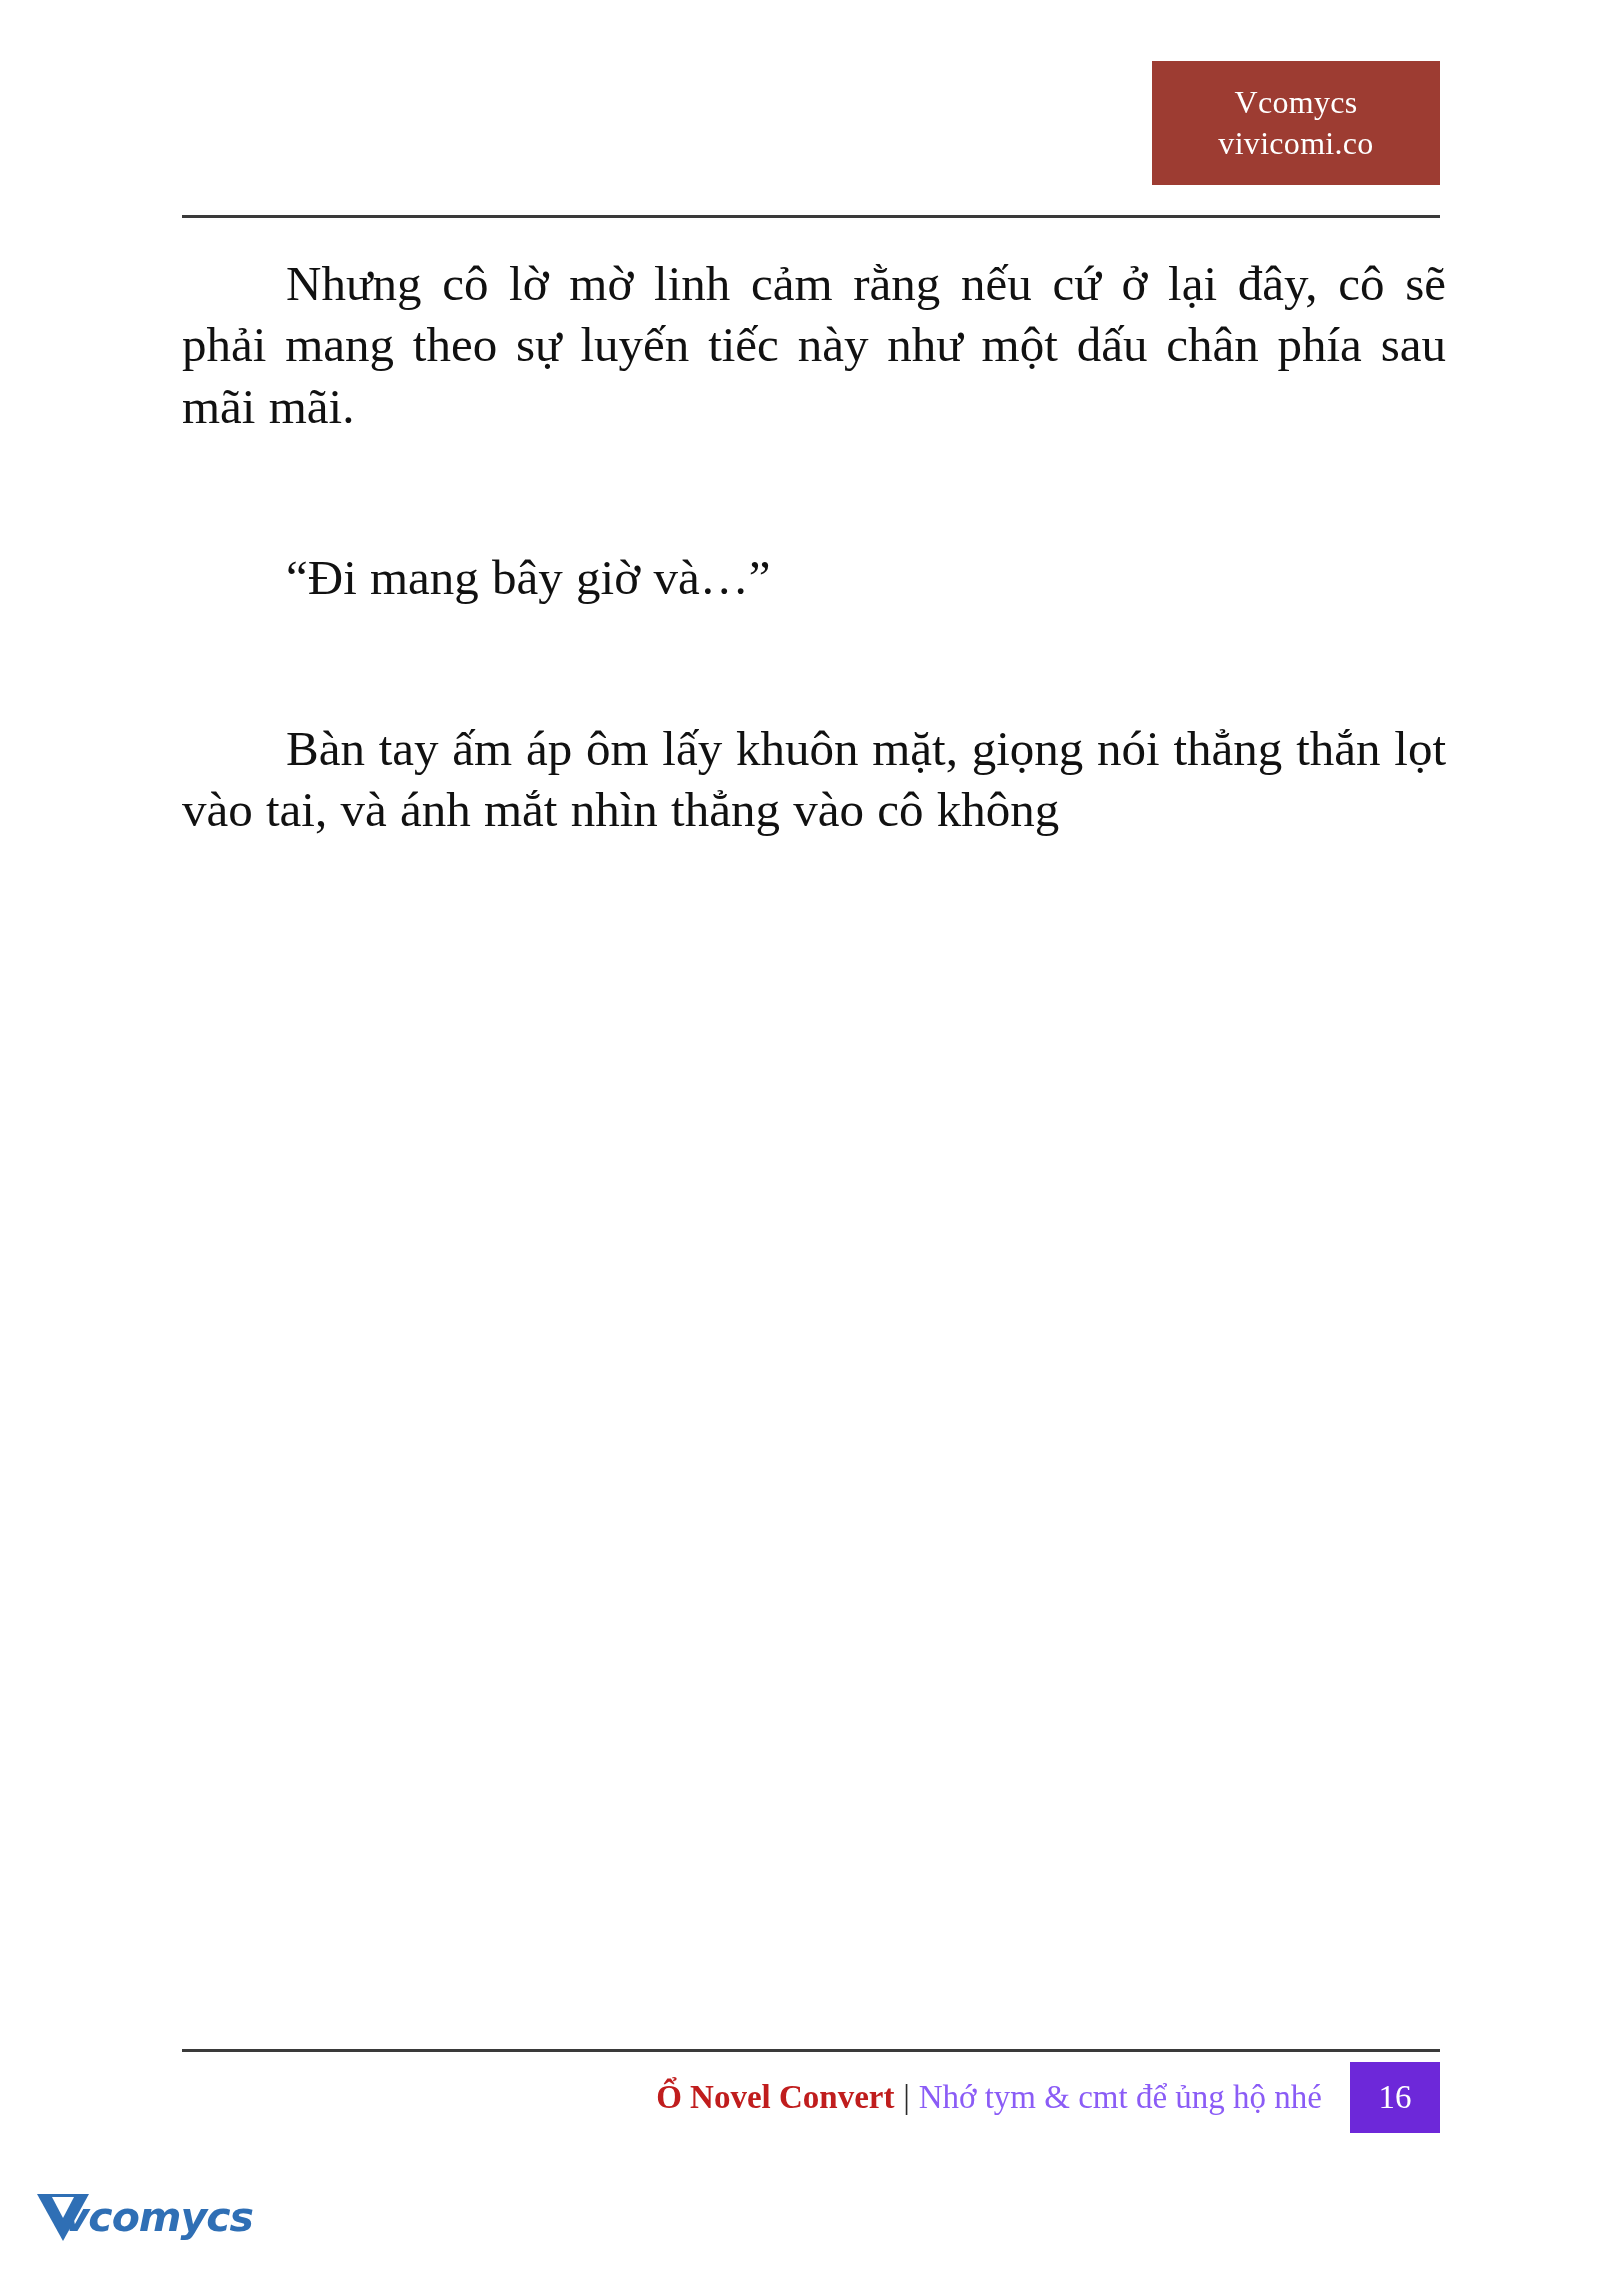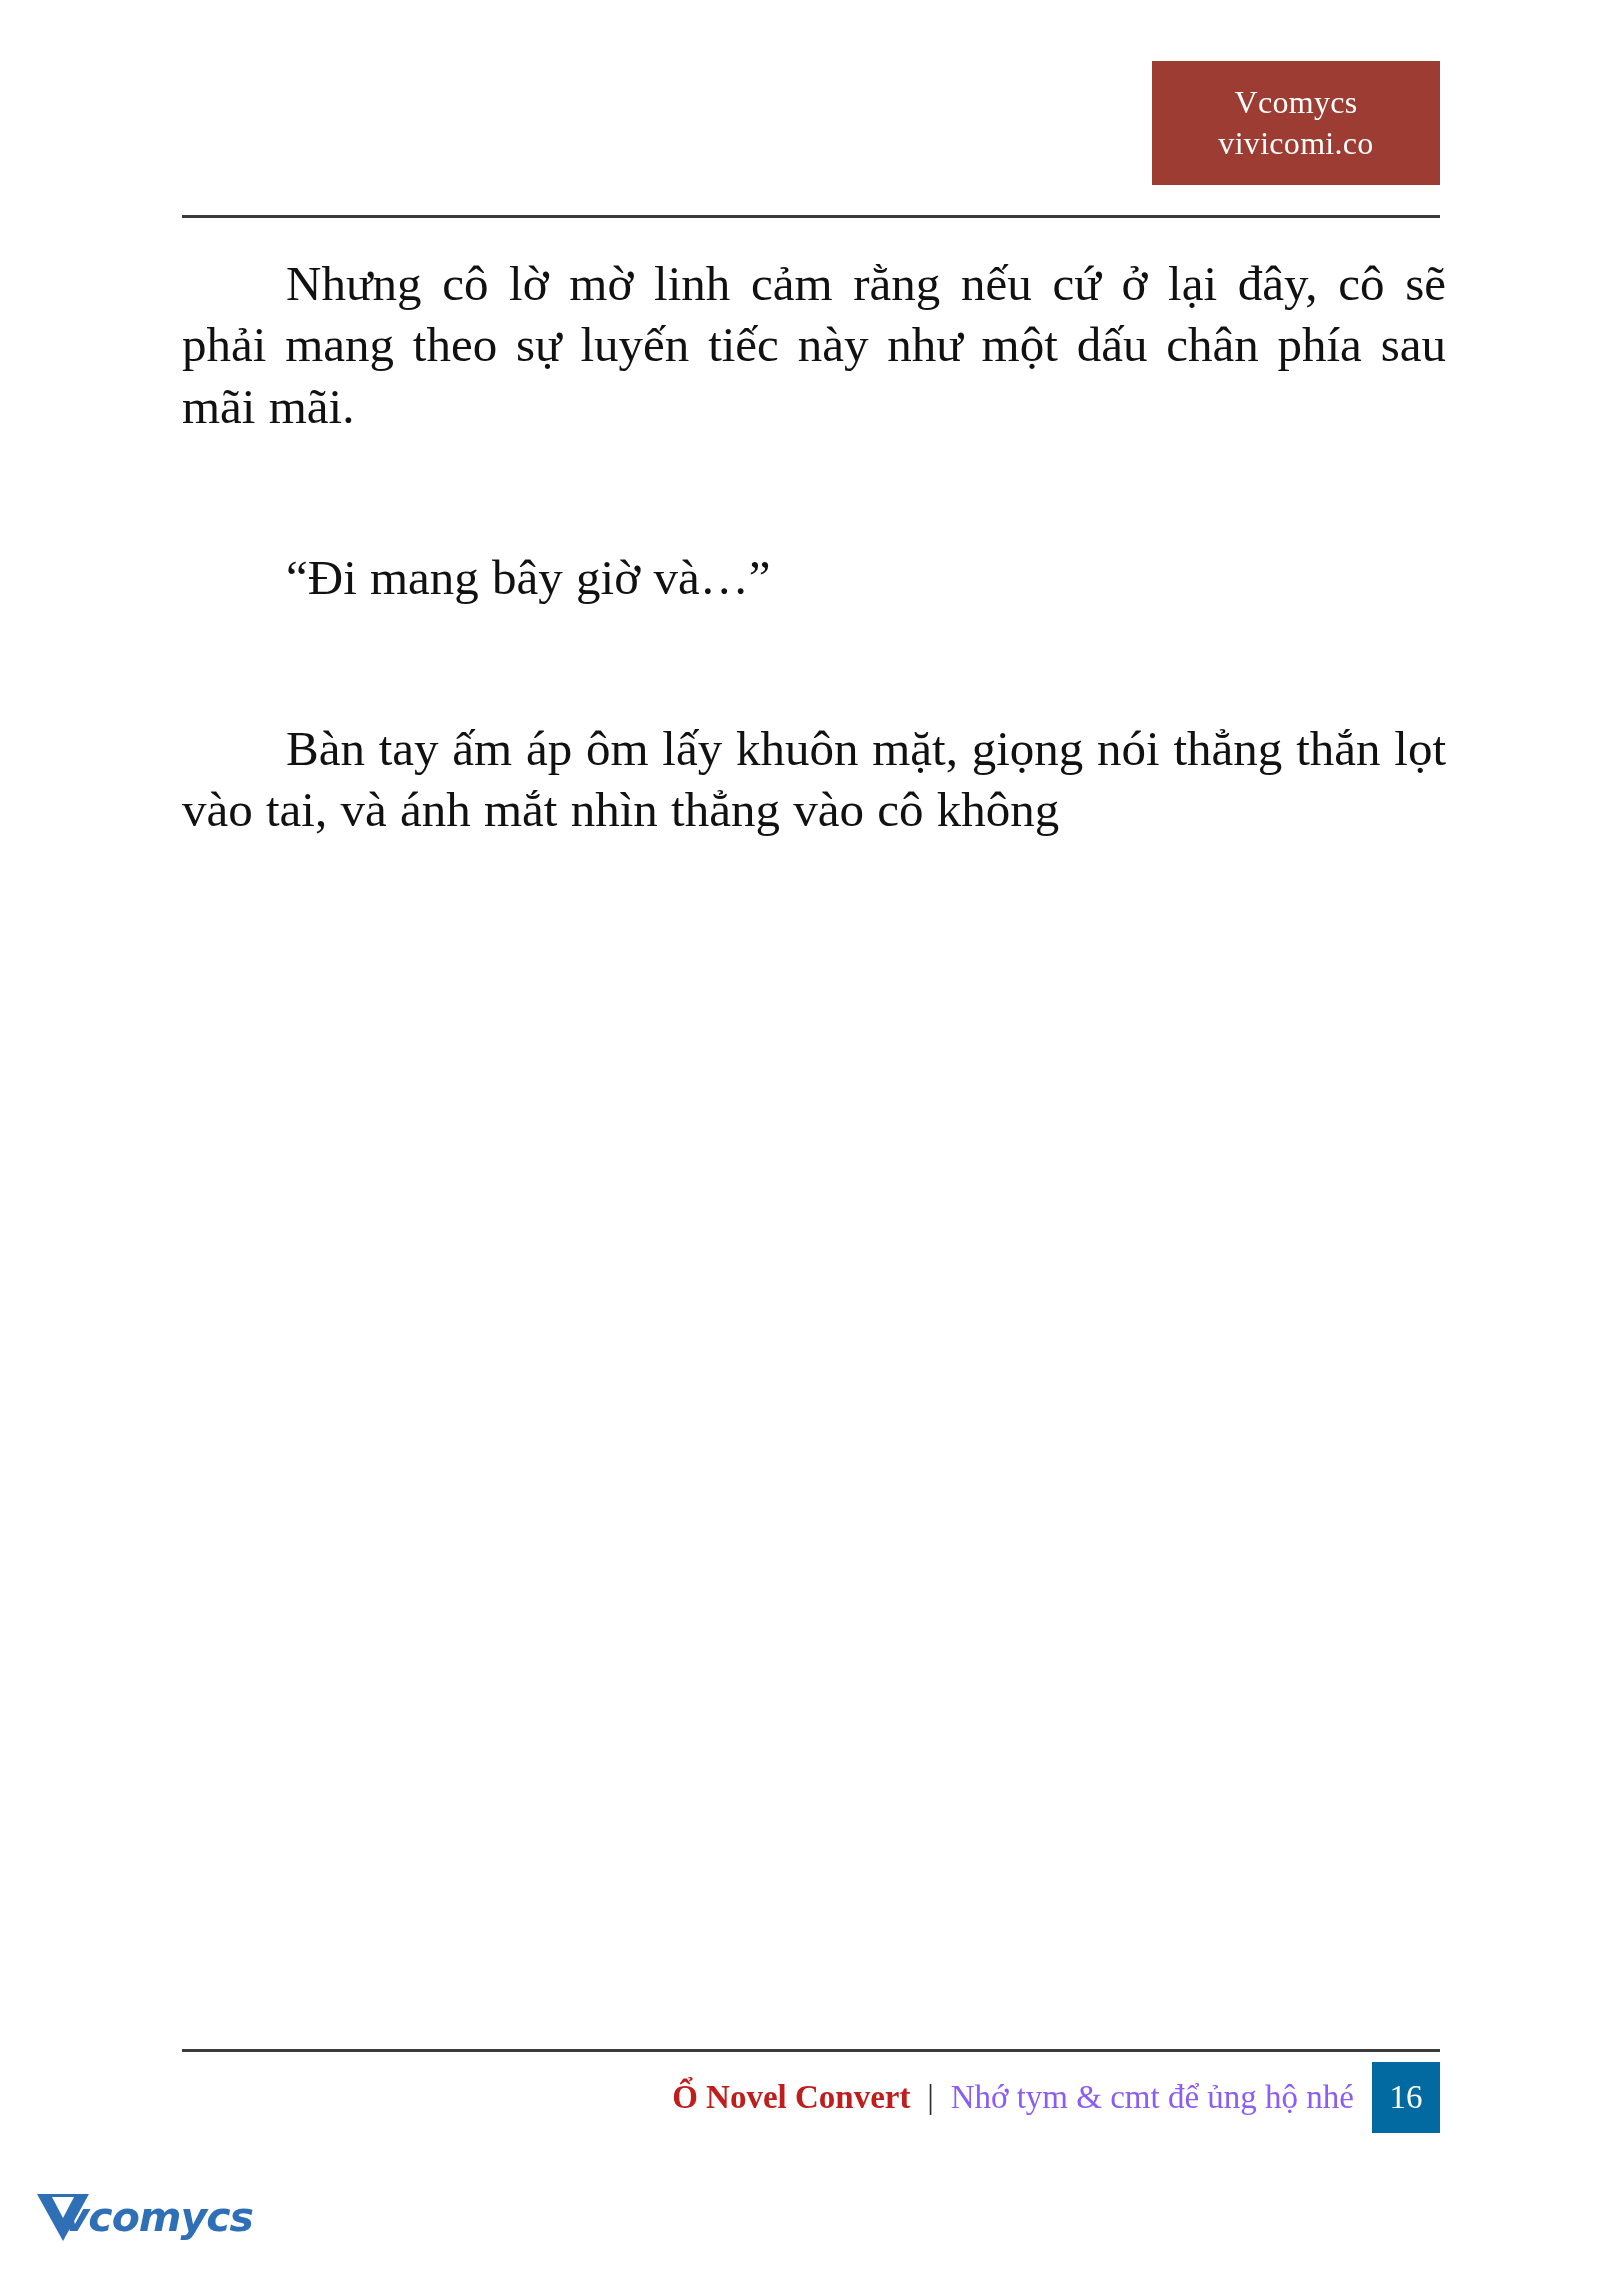--- a/index.html
+++ b/index.html
@@ -111,43 +111,42 @@
     width: 1258px;
     height: 71px;
   }
   .footer-inner {
     position: absolute;
     right: 0;
     top: 0;
     display: flex;
     align-items: center;
     height: 71px;
-    gap: 8px;
   }
   .footer-brand {
     font-size: 33px;
     font-weight: bold;
     color: #c01d1d;
     white-space: nowrap;
   }
   .footer-sep {
     font-size: 33px;
     color: #2a2a2a;
     margin: 0 8.8px;
   }
   .footer-note {
     font-size: 33px;
     color: #8b5cf6;
     white-space: nowrap;
   }
   .footer-pagebox {
-    margin-left: 10px;
-    width: 68px;
+    margin-left: 28px;
+    width: 90px;
     height: 71px;
-    background: #0369a1;
+    background: #6d28d9;
     color: #ffffff;
     display: flex;
     align-items: center;
     justify-content: center;
     font-size: 33px;
   }
 
   
   .watermark {
     position: absolute;

